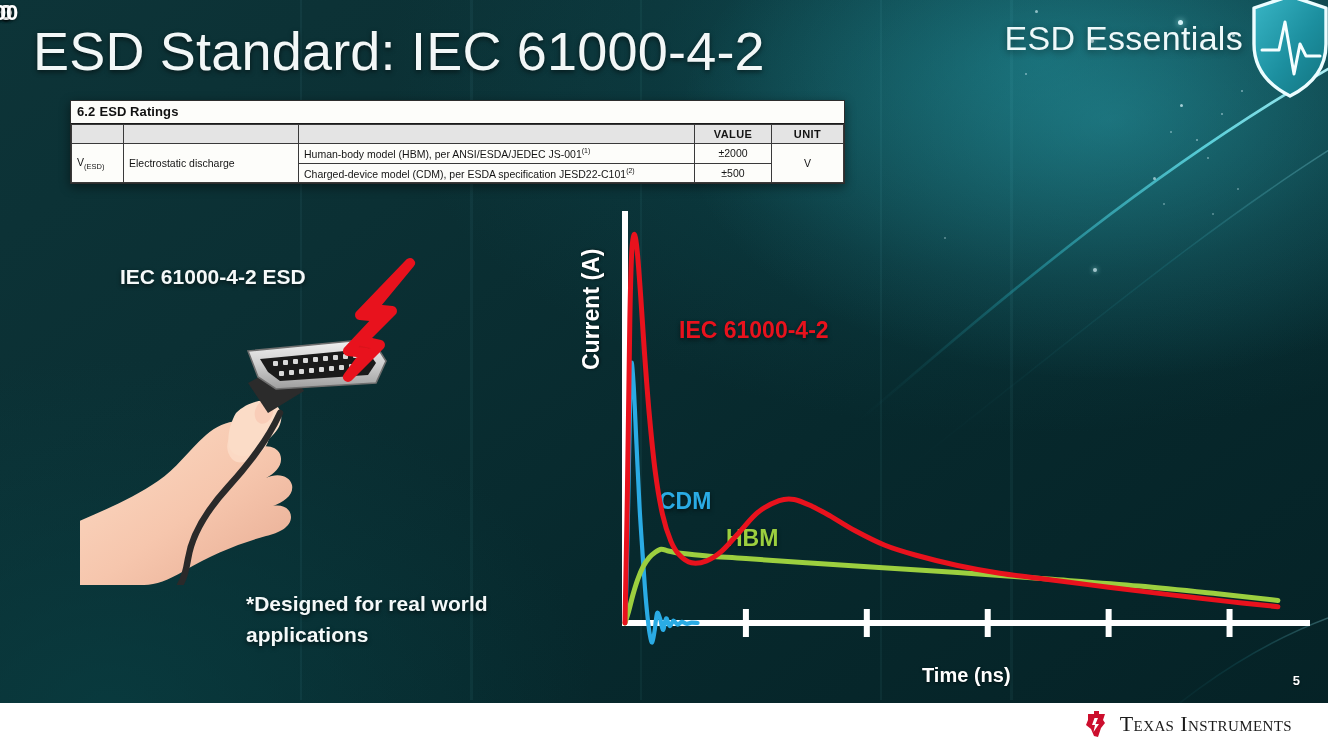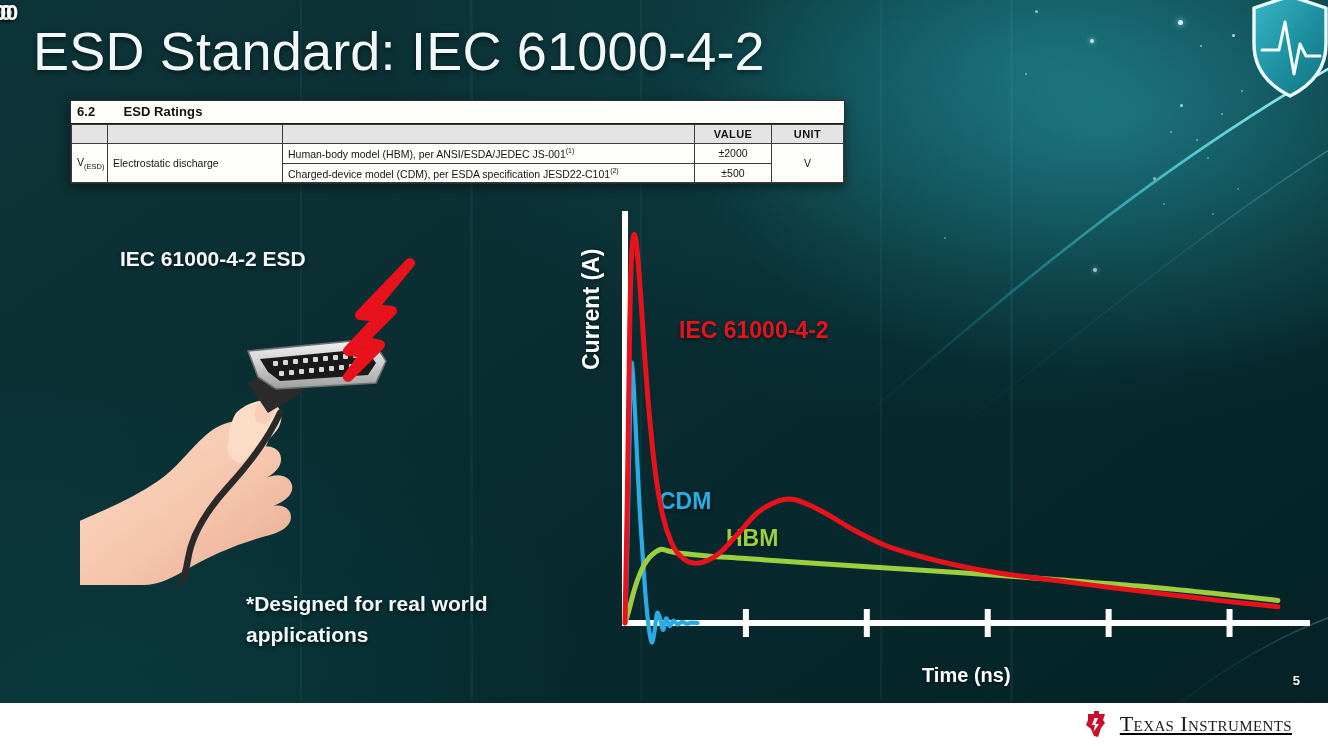--- a/index.html
+++ b/index.html
@@ -40,38 +40,38 @@
     position:absolute;left:70px;top:100px;width:775px;
     background:#fdfdfa;border:1px solid #2d2d2d;
     box-shadow:0 3px 10px rgba(0,0,0,.45);
     font-family:"Liberation Sans", sans-serif;
   }
   .ds-caption{
     font-size:13px;font-weight:bold;color:#111;
     padding:3px 0 4px 6px;border-bottom:1.5px solid #1a1a1a;
     letter-spacing:.1px;
   }
-  .ds-caption .num{margin-right:28px;}
+  .ds-caption .num{margin-right:4px;}
   .ds-grid{border-collapse:collapse;width:100%;table-layout:fixed;}
   .ds-grid td,.ds-grid th{
     border:1px solid #3a3a3a;font-size:10.5px;color:#141414;
     padding:3px 5px;font-weight:normal;vertical-align:middle;
   }
   .ds-grid thead th{background:#e4e4e4;font-weight:bold;text-align:center;font-size:11px;letter-spacing:.4px;}
-  .c-sym{width:36px;text-align:left;font-size:11px;}
+  .c-sym{width:52px;text-align:left;font-size:11px;}
   .c-param{width:175px;text-align:left;}
   .c-cond{text-align:left;line-height:1.15;}
   .c-val{width:77px;text-align:center;}
   .c-unit{width:72px;text-align:center;font-size:11px;}
   .sub{font-size:7.5px;vertical-align:sub;}
   .sup{font-size:7px;vertical-align:super;}
 
   
   .iec-label{
-    position:absolute;left:120px;top:247px;
+    position:absolute;left:120px;top:265px;
     font-size:21px;font-weight:bold;color:#f5f9f9;
     text-shadow:0 2px 4px rgba(0,0,0,.6);white-space:nowrap;
   }
   .hand-art{position:absolute;left:80px;top:255px;width:360px;height:330px;}
   .note{
     position:absolute;left:246px;top:588px;width:300px;
     font-size:21px;font-weight:bold;color:#f4f9f9;line-height:1.48;
     text-shadow:0 2px 4px rgba(0,0,0,.6);
   }
 
@@ -102,21 +102,21 @@
   .pagenum{
     position:absolute;right:28px;top:673px;
     font-size:13px;font-weight:bold;color:#ffffff;
     text-shadow:0 1px 2px rgba(0,0,0,.5);
   }
   .footer{
     position:absolute;left:0;bottom:0;width:1328px;height:43px;background:#ffffff;
   }
   .ti-logo{
     position:absolute;right:36px;bottom:7px;
-    display:flex;align-items:center;gap:9px;text-decoration:underline;
+    display:flex;align-items:center;gap:9px;
   }
   .ti-name{
     font-family:"Liberation Serif", serif;
     font-size:22px;color:#1b1b1b;letter-spacing:.4px;
     font-variant:small-caps;
   }
 </style>
 </head>
 <body>
 
@@ -176,20 +176,21 @@
     <div class="star" style="left:1163px;top:203px;width:2px;height:2px;opacity:.4;"></div>
     <div class="star" style="left:1212px;top:213px;width:2px;height:2px;opacity:.38;"></div>
     <div class="star" style="left:1090px;top:39px;width:4px;height:4px;opacity:.85;box-shadow:0 0 5px #bff;"></div>
     <div class="star" style="left:1035px;top:10px;width:3px;height:3px;opacity:.6;"></div>
     <div class="star" style="left:1025px;top:73px;width:2px;height:2px;opacity:.5;"></div>
     <div class="star" style="left:1093px;top:268px;width:4px;height:4px;opacity:.7;box-shadow:0 0 5px #bff;"></div>
     <div class="star" style="left:944px;top:237px;width:2px;height:2px;opacity:.4;"></div>
   </div>
 
   <div class="slide-title">ESD Standard: IEC 61000-4-2</div>
+  <div class="brand-text">ESD Essentials</div>
 
   <svg class="shield" viewBox="0 0 84 108">
     <path d="M42 4 L78 16 L78 52 C78 78 62 94 42 104 C22 94 6 78 6 52 L6 16 Z" fill="url(#shieldg)" stroke="#ecfdff" stroke-width="3.4" stroke-linejoin="round"></path>
     <path d="M14 58 L31 58 L37 30 L46 82 L52 52 L58 64 L72 64" fill="none" stroke="#f4feff" stroke-width="3" stroke-linejoin="round" stroke-linecap="round"></path>
   </svg>
 
   <div class="ds-table">
     <div class="ds-caption">
       <span class="num">6.2</span><span>ESD Ratings</span>
     </div>

